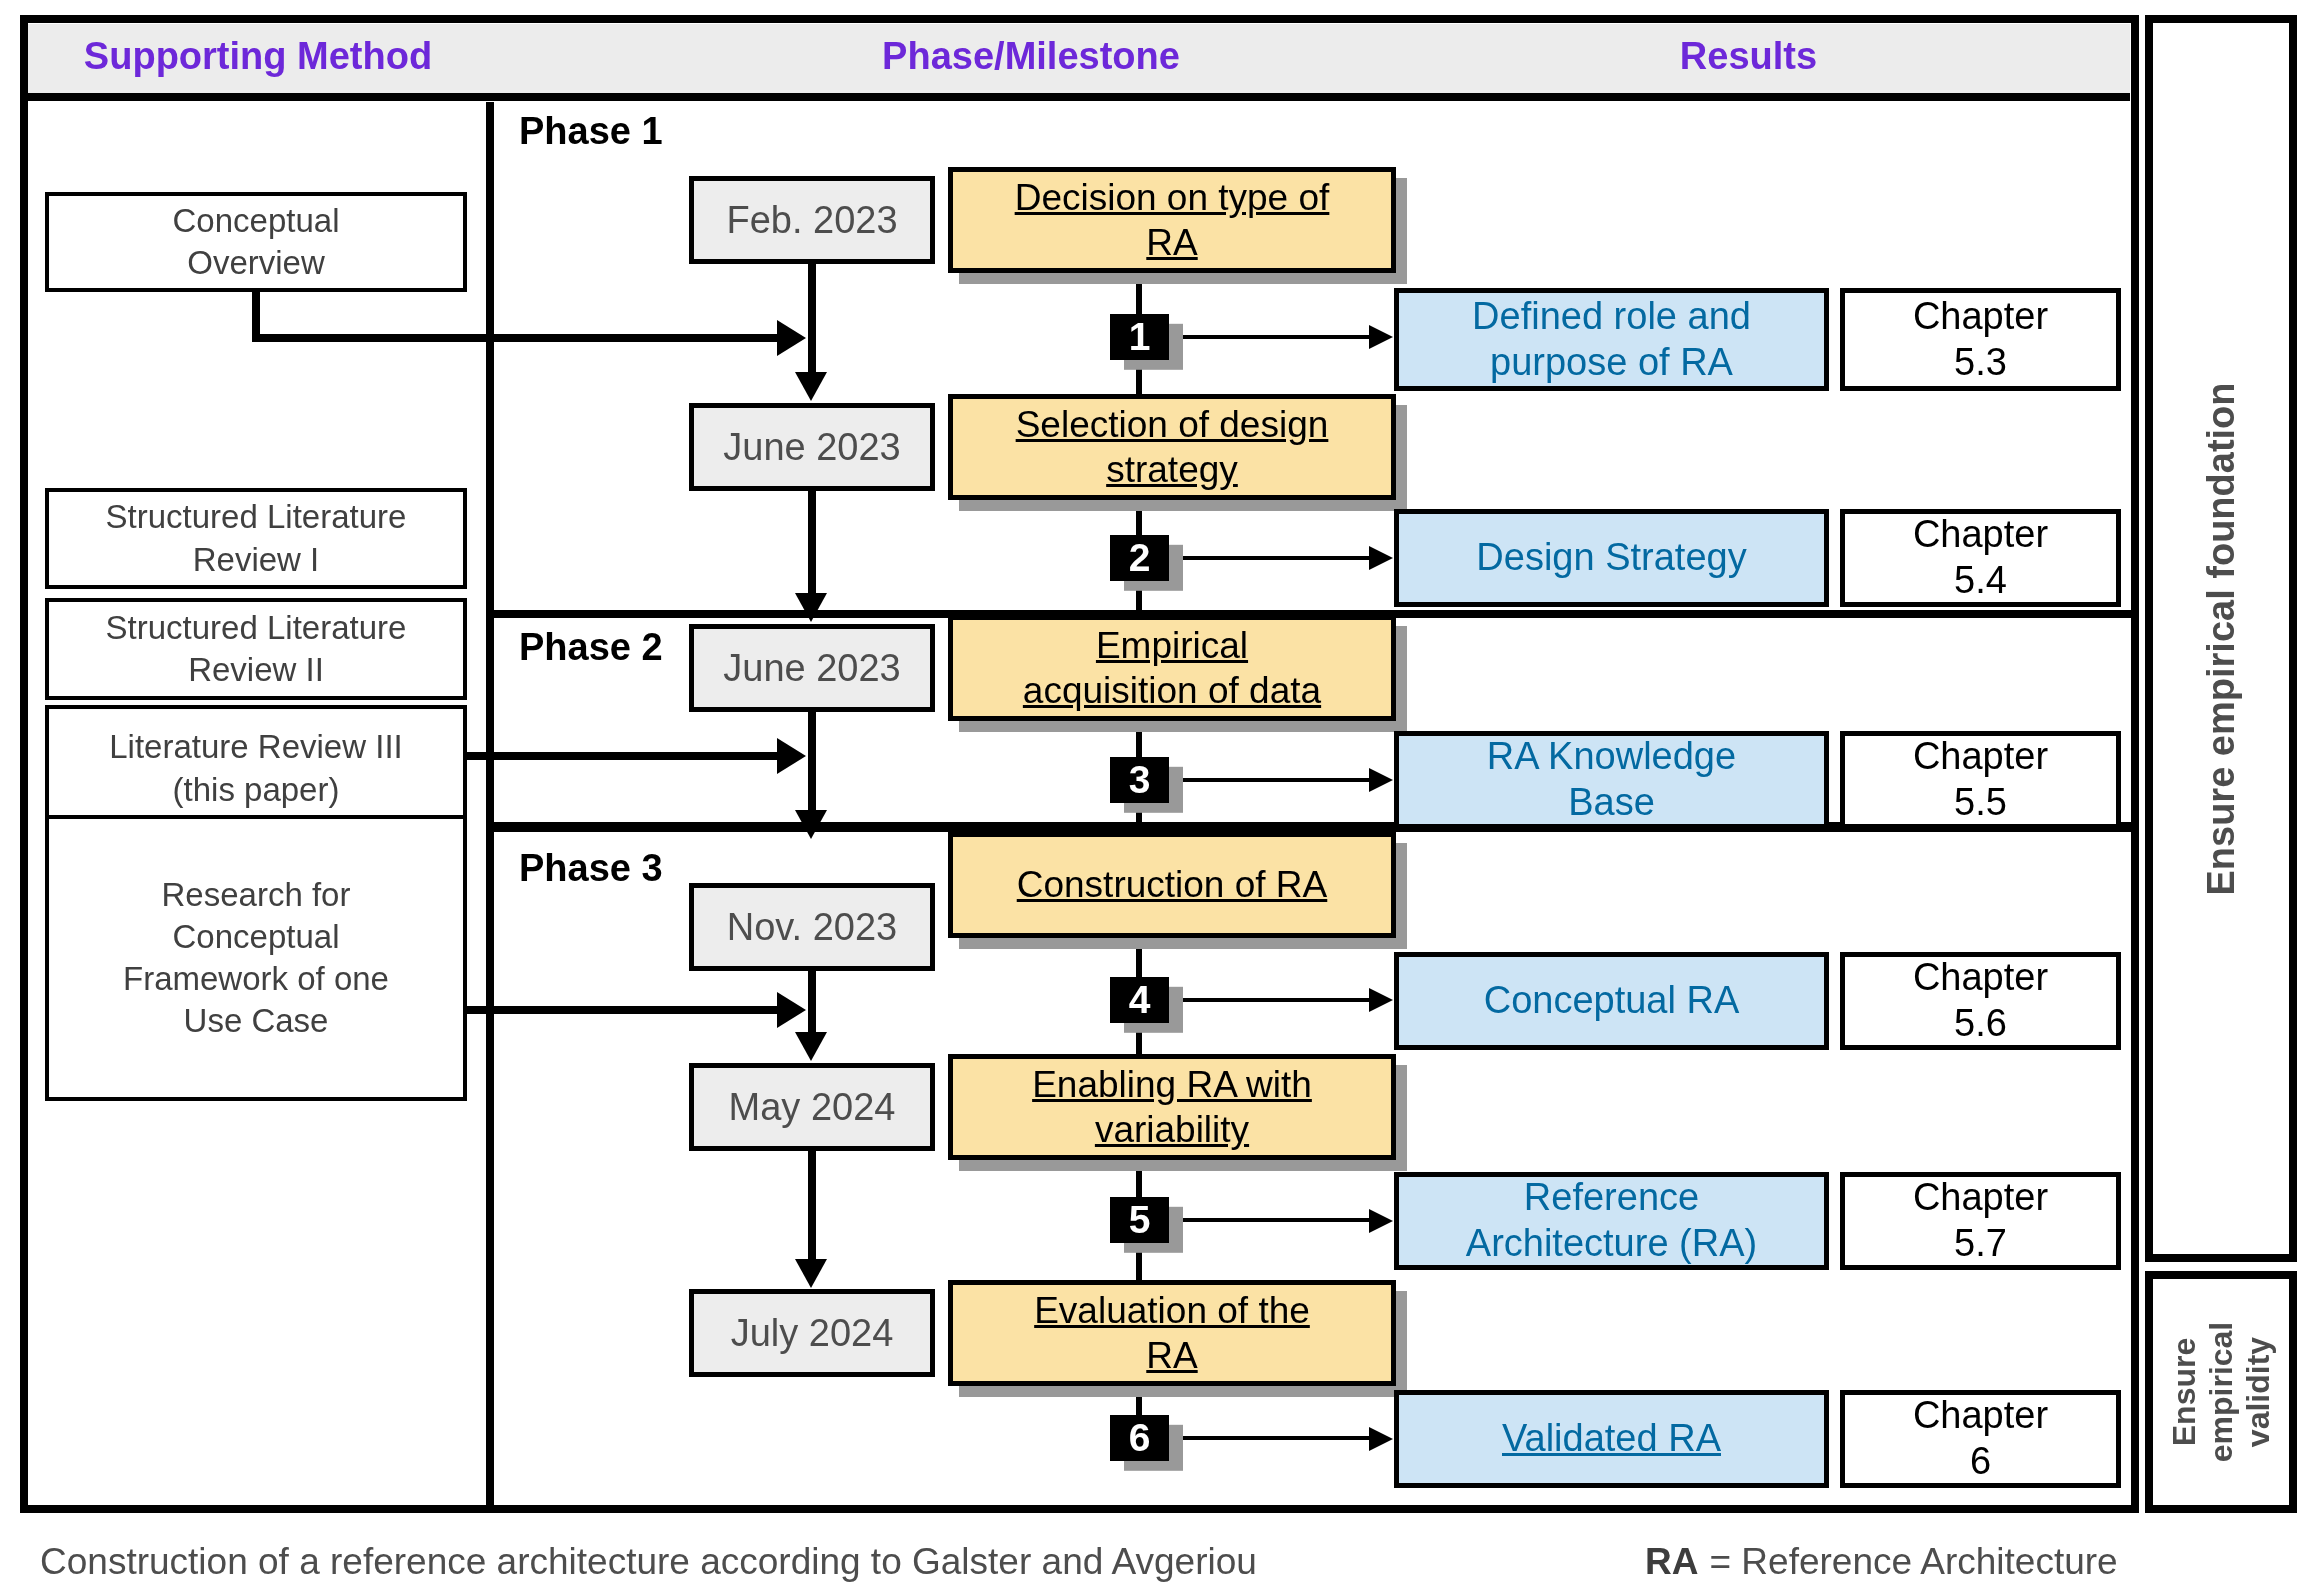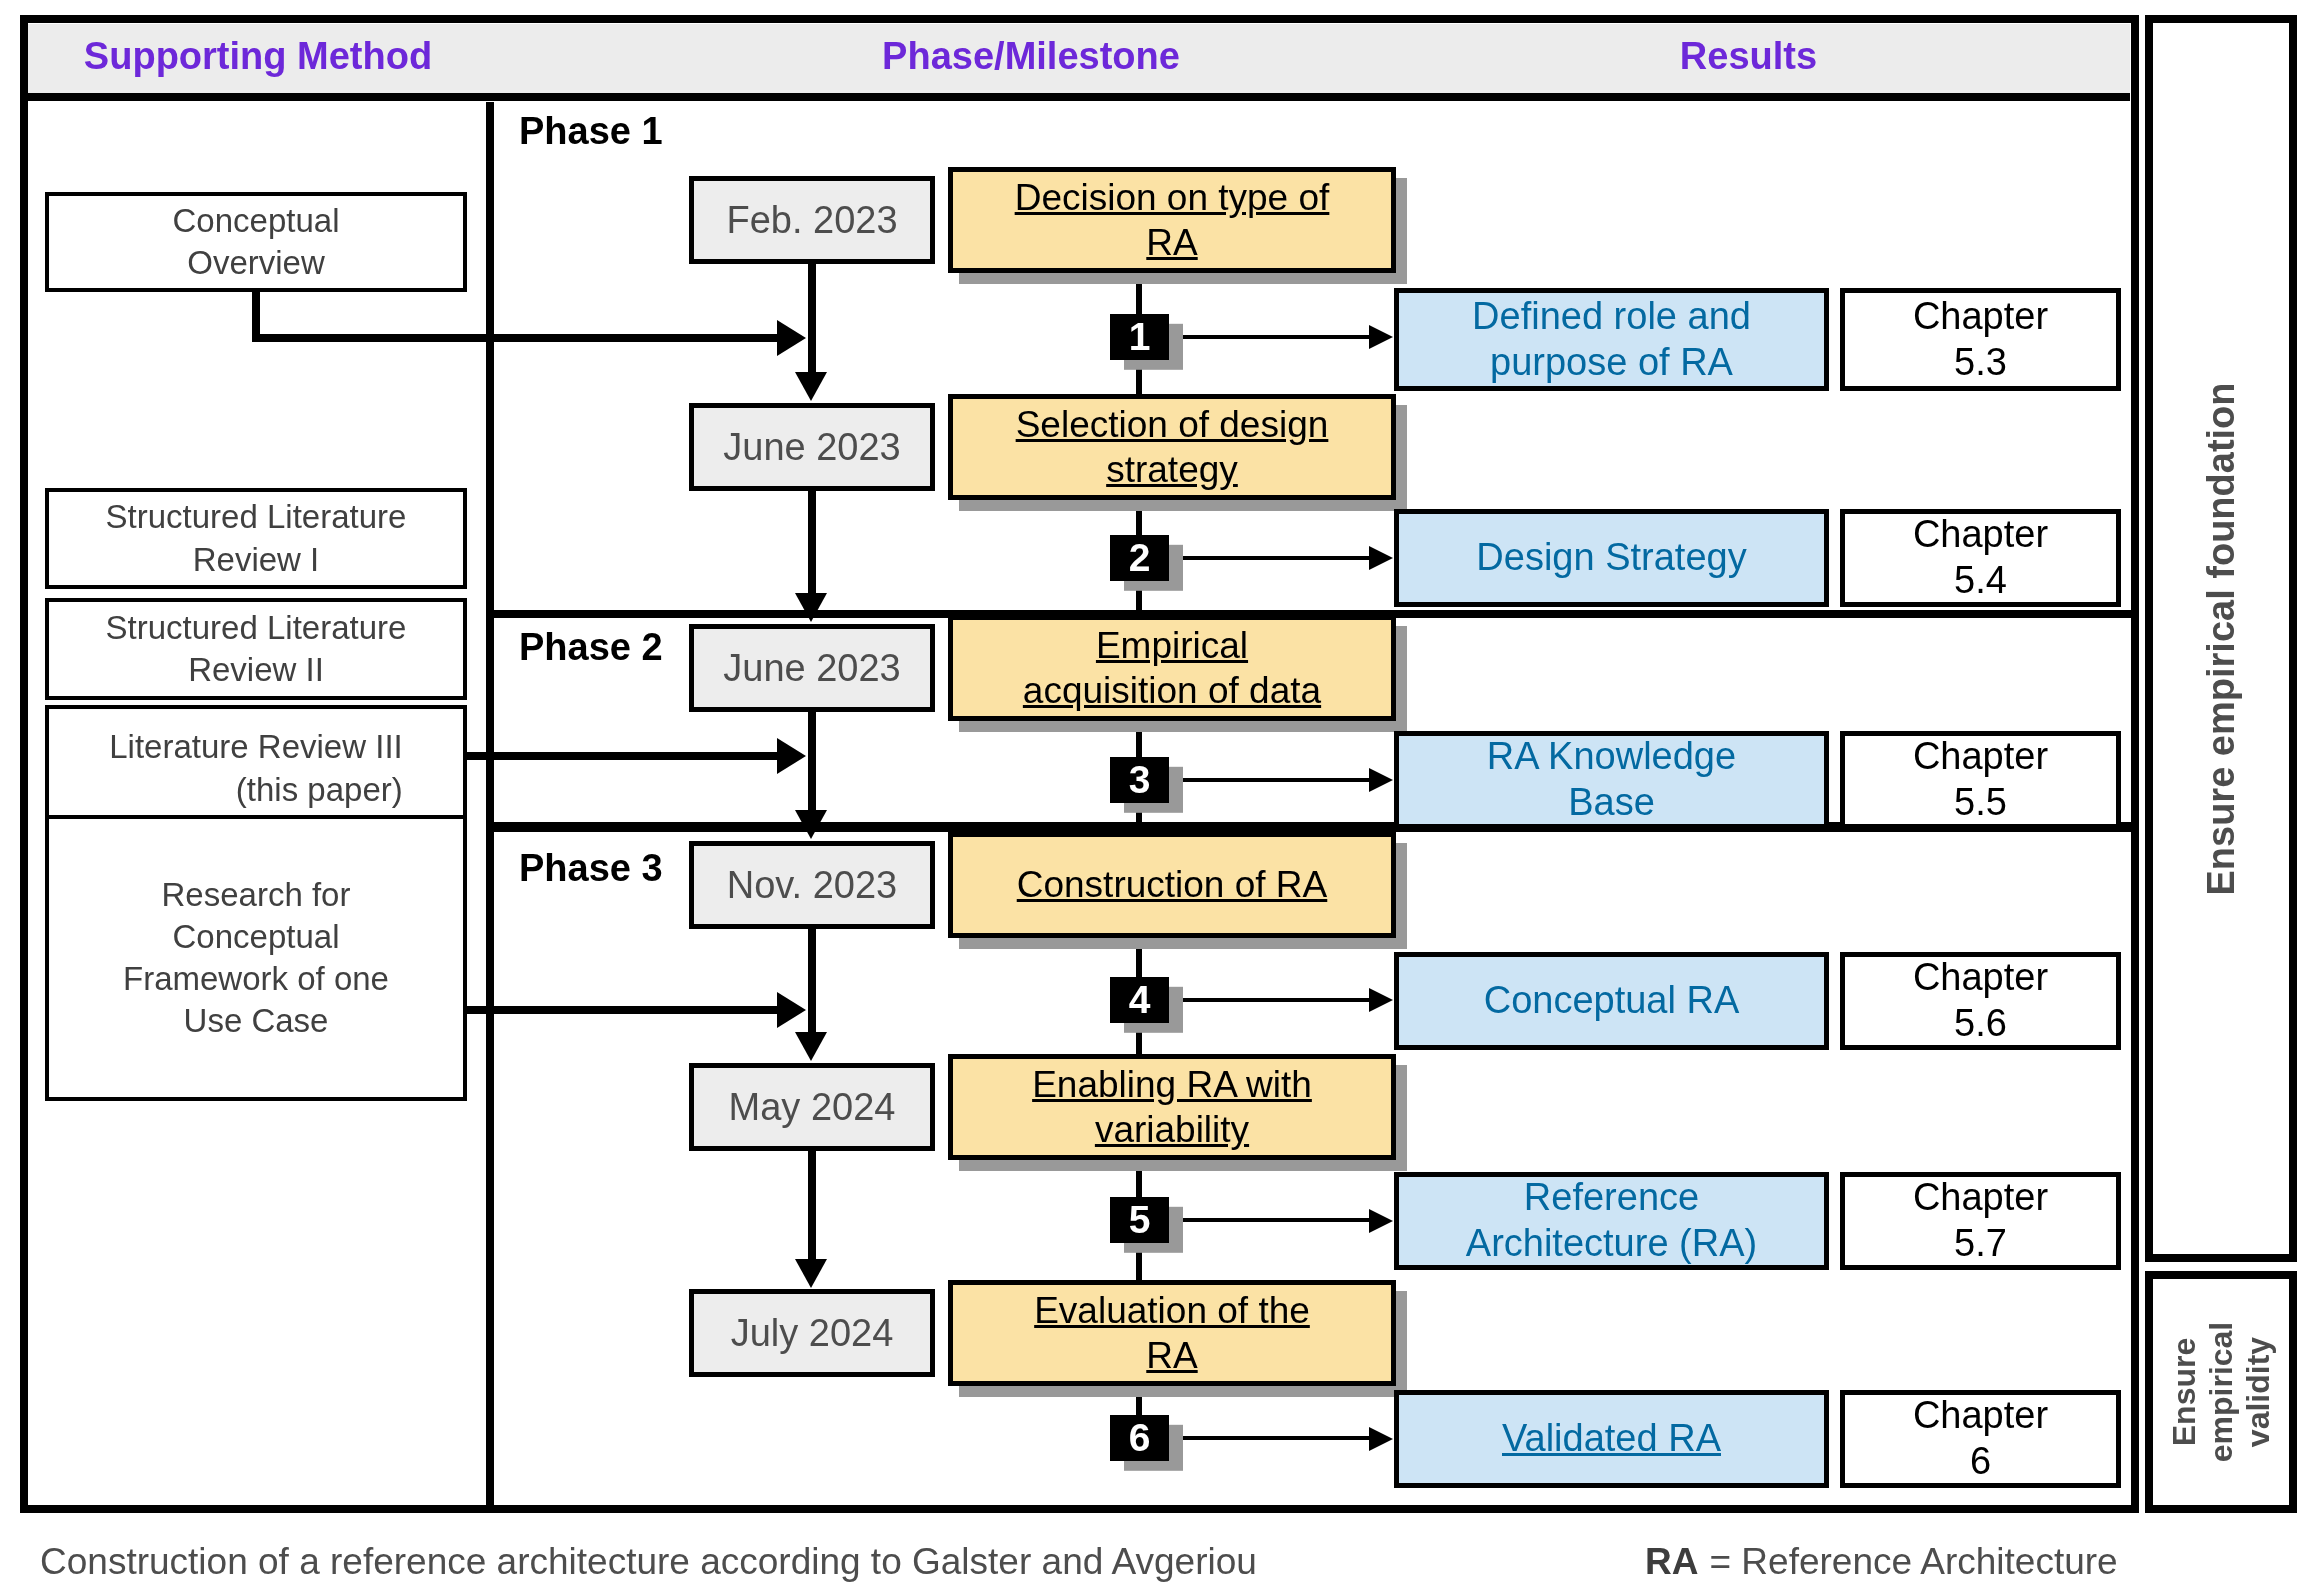--- a/index.html
+++ b/index.html
@@ -77,21 +77,21 @@
   <div class="phase-label" style="top:110px;">Phase 1</div>
   <div class="phase-label" style="top:626px;">Phase 2</div>
   <div class="phase-label" style="top:847px;">Phase 3</div>
 
   <div class="box sm-box" style="top:192px;height:100px;">Conceptual
 Overview</div>
   <div class="box sm-box" style="top:488px;height:101px;">Structured Literature
 Review I</div>
   <div class="box sm-box" style="top:598px;height:102px;">Structured Literature
 Review II</div>
-  <div class="box sm-box" style="top:705px;height:127px;text-align:right;">Literature Review III
+  <div class="box sm-box" style="top:705px;height:127px;">Literature Review III
 (this paper)</div>
   <div class="box sm-box" style="top:815px;height:286px;">Research for
 Conceptual
 Framework of one
 Use Case</div>
 
   <div class="line" style="left:252px;top:286px;width:8.4px;height:56px;"></div>
   <div class="line" style="left:252px;top:334px;width:527px;height:8.4px;"></div>
   <div class="tri-right" style="left:777px;top:320px;"></div>
   <div class="line" style="left:465px;top:752px;width:313px;height:8.4px;"></div>
@@ -113,21 +113,21 @@
   <div class="line" style="left:1136px;top:273px;width:5.6px;height:121px;"></div>
   <div class="line" style="left:1136px;top:499px;width:5.6px;height:116px;"></div>
   <div class="line" style="left:1136px;top:721px;width:5.6px;height:111px;"></div>
   <div class="line" style="left:1136px;top:938px;width:5.6px;height:116px;"></div>
   <div class="line" style="left:1136px;top:1160px;width:5.6px;height:121px;"></div>
   <div class="line" style="left:1136px;top:1386px;width:5.6px;height:52px;"></div>
 
   <div class="box date-box" style="top:176px;">Feb. 2023</div>
   <div class="box date-box" style="top:403px;">June 2023</div>
   <div class="box date-box" style="top:624px;">June 2023</div>
-  <div class="box date-box" style="top:841px;">Nov. 2023</div>
+  <div class="box date-box" style="top:883px;">Nov. 2023</div>
   <div class="box date-box" style="top:1063px;">May 2024</div>
   <div class="box date-box" style="top:1289px;">July 2024</div>
 
   <div class="box ms-box" style="top:167px;">Decision on type of
 RA</div>
   <div class="box ms-box" style="top:394px;">Selection of design
 strategy</div>
   <div class="box ms-box" style="top:615px;">Empirical
 acquisition of data</div>
   <div class="box ms-box" style="top:832px;">Construction of RA</div>

